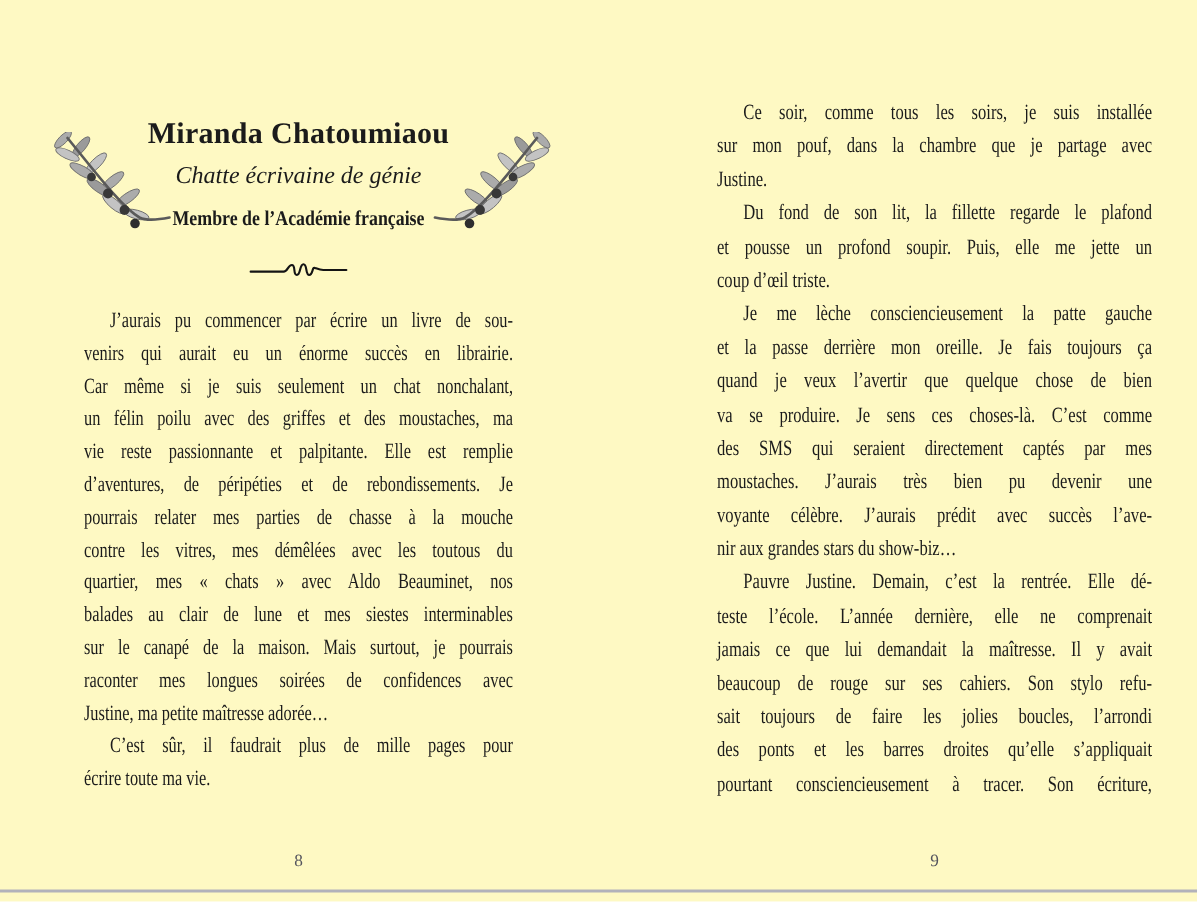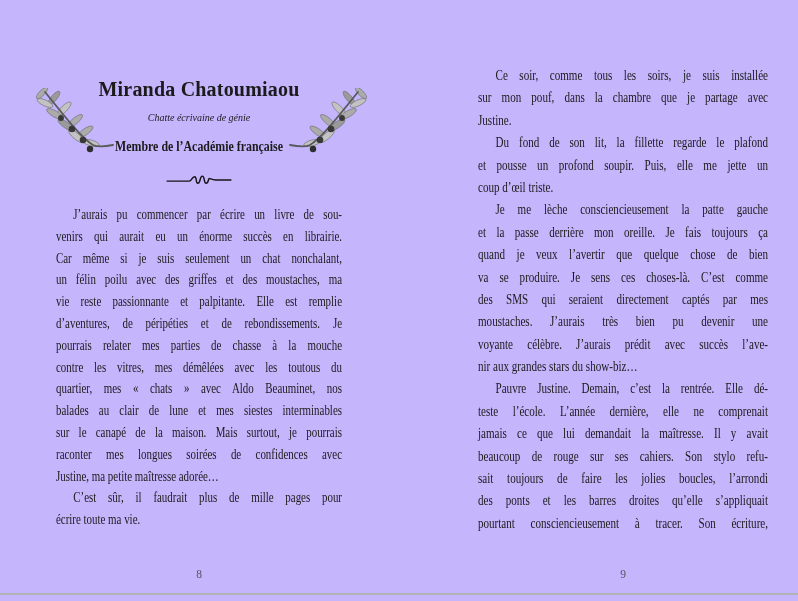--- a/index.html
+++ b/index.html
@@ -6,21 +6,21 @@
     margin: 0;
     padding: 0;
     background: #fdfdfd;
     font-family: "Liberation Serif", "DejaVu Serif", serif;
     color: #1b1b1b;
   }
   #spread {
     position: relative;
     width: 798px;
     height: 601px;
-    background: #c4b5fd;
+    background: #fef9c3;
     overflow: hidden;
   }
   .page {
     position: absolute;
     top: 0;
     height: 601px;
   }
   #page-left  { left: 56px;  width: 286px; }
   #page-right { left: 478px; width: 290px; }
 
@@ -32,21 +32,21 @@
     font-size: 20px;
     font-weight: 700;
     letter-spacing: 0.2px;
     line-height: 24px;
   }
   .hdr-subtitle {
     position: absolute;
     top: 109px; left: 0; right: 0;
     text-align: center;
     font-style: italic;
-    font-size: 10px;
+    font-size: 16px;
     line-height: 18px;
   }
   .hdr-affiliation {
     position: absolute;
     top: 138px; left: 0; right: 0;
     text-align: center;
     font-weight: 700;
     font-size: 14px;
     line-height: 18px;
     transform: scaleX(0.85);

